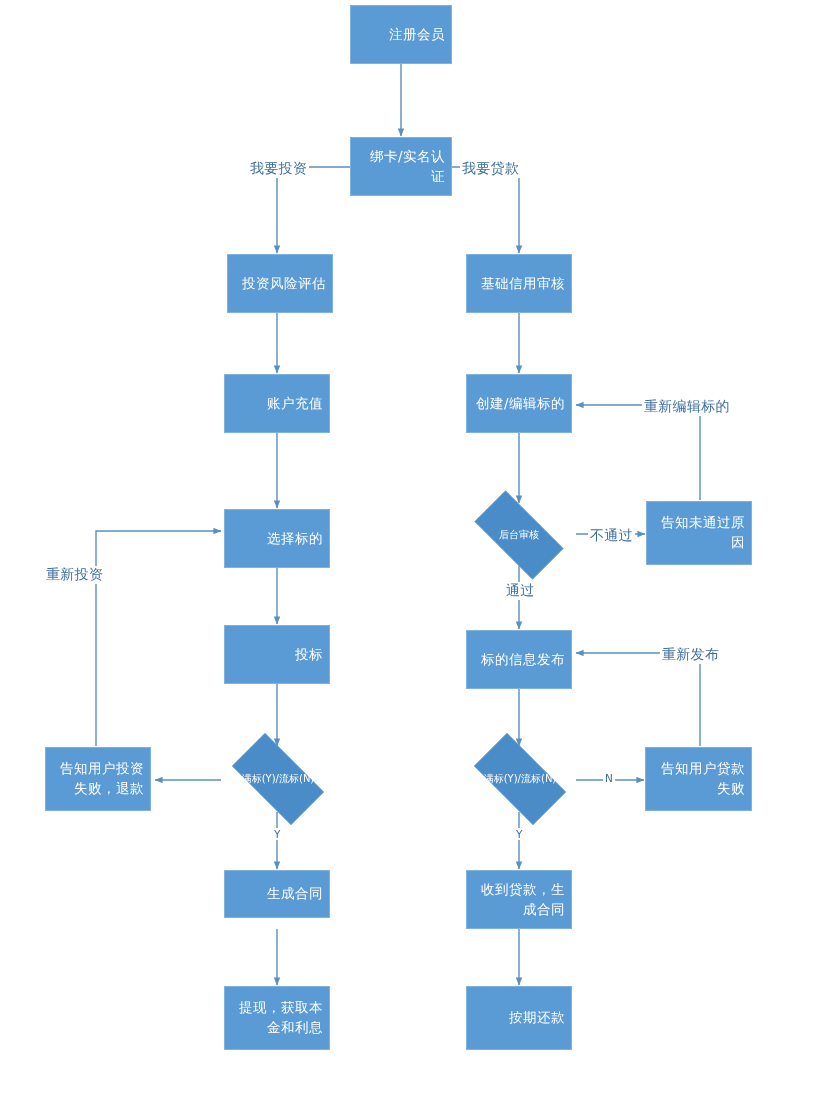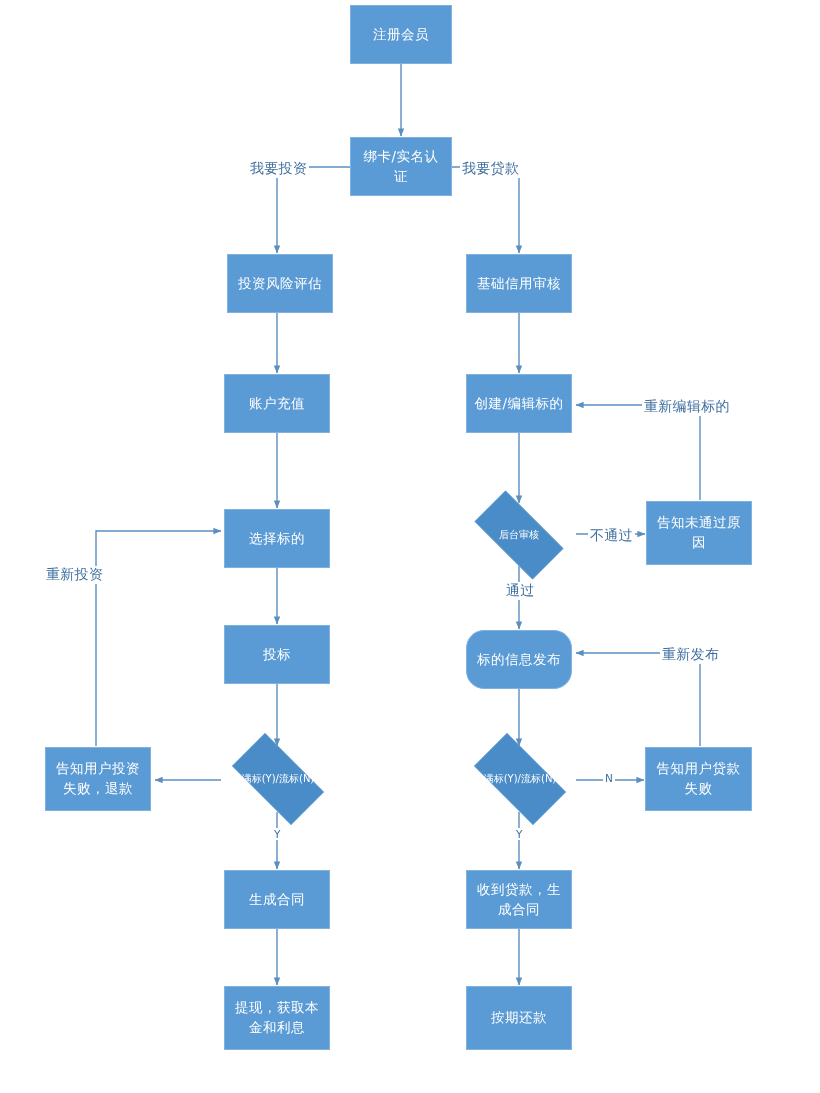--- a/index.html
+++ b/index.html
@@ -20,21 +20,21 @@
     left:0;top:0;
     width:820px;height:1093px;
     pointer-events:none;
   }
   .node{
     position:absolute;
     box-sizing:border-box;
     display:flex;
     align-items:center;
     justify-content:center;
-    text-align:center;
+    text-align:right;
     color:#ffffff;
     font-size:13.5px;
     line-height:1.45;
     letter-spacing:0.5px;
     padding:2px 6px;
     z-index:3;
   }
   .node.process{
     background:#5B9BD5;
     border:1px solid #7FB2DE;
@@ -171,21 +171,21 @@
   </div>
 
   <div class="node process" style="left:646px;top:501px;width:106px;height:64px;">
     <span class="lbl">告知未通过原因</span>
   </div>
 
   <div class="node process" style="left:224px;top:625px;width:106px;height:59px;">
     <span class="lbl">投标</span>
   </div>
 
-  <div class="node process" style="left:466px;top:630px;width:106px;height:59px;border-radius:18px;">
+  <div class="node process" style="left:466px;top:630px;width:106px;height:59px;">
     <span class="lbl">标的信息发布</span>
   </div>
 
   <div class="node process" style="left:45px;top:747px;width:106px;height:64px;">
     <span class="lbl">告知用户投资失败，退款</span>
   </div>
 
   <div class="node decision" style="left:219px;top:746px;width:118px;height:66px;">
     <span class="dia"></span>
     <span class="lbl">满标(Y)/流标(N)</span>
@@ -193,21 +193,21 @@
 
   <div class="node decision" style="left:461px;top:746px;width:118px;height:66px;">
     <span class="dia"></span>
     <span class="lbl">满标(Y)/流标(N)</span>
   </div>
 
   <div class="node process" style="left:645px;top:747px;width:107px;height:64px;">
     <span class="lbl">告知用户贷款失败</span>
   </div>
 
-  <div class="node process" style="left:224px;top:870px;width:106px;height:59px;">
+  <div class="node process" style="left:224px;top:870px;width:106px;height:48px;">
     <span class="lbl">生成合同</span>
   </div>
 
   <div class="node process" style="left:466px;top:870px;width:106px;height:59px;">
     <span class="lbl">收到贷款，生成合同</span>
   </div>
 
   <div class="node process" style="left:224px;top:986px;width:106px;height:64px;">
     <span class="lbl">提现，获取本金和利息</span>
   </div>

